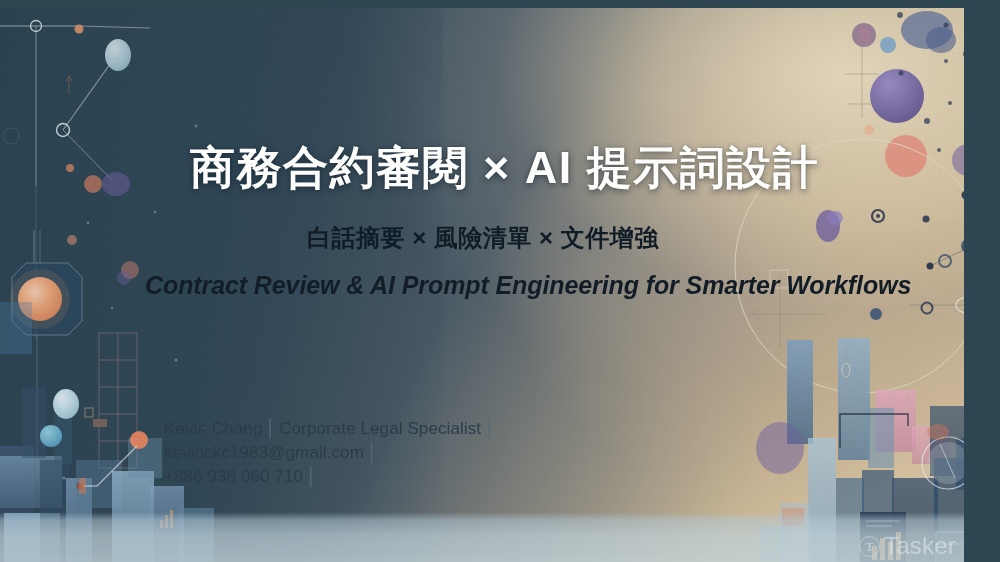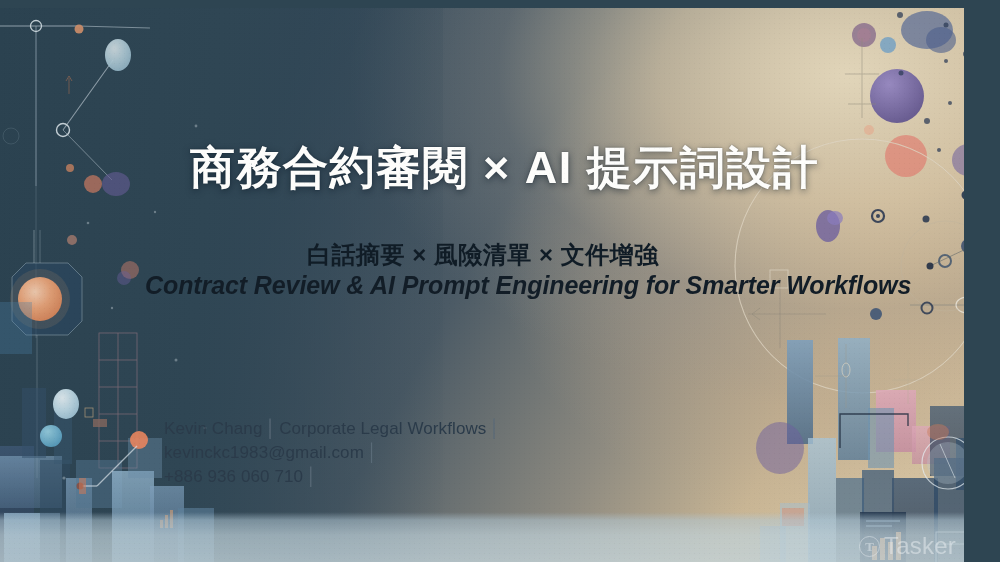--- a/index.html
+++ b/index.html
@@ -47,21 +47,21 @@
 
   
   .title {
     position:absolute; left:190px; top:130px;
     font-size:45px; font-weight:bold; color:#fdfdfb;
     letter-spacing:1.5px;
     text-shadow:0 2px 7px rgba(10,24,36,0.55), 0 0 2px rgba(10,24,36,0.35);
     white-space:nowrap;
   }
   .subtitle-cn {
-    position:absolute; left:307px; top:231px;
+    position:absolute; left:307px; top:214px;
     font-size:24px; font-weight:bold; color:#101c26;
     letter-spacing:0.5px; white-space:nowrap;
   }
   .subtitle-en {
     position:absolute; left:145px; top:263px;
     font-size:25px; font-weight:bold; color:#121d27;
     letter-spacing:-0.1px; white-space:nowrap;font-style:italic;
   }
   .contact {
     position:absolute; left:164px; top:409px;
@@ -336,21 +336,21 @@
   <div class="bottom-band"></div>
 
   <div class="title">商務合約審閱 × AI 提示詞設計</div>
 
   <div class="subtitle-cn">白話摘要 × 風險清單 × 文件增強</div>
 
   <div class="subtitle-en">Contract Review &amp; AI Prompt Engineering for Smarter Workflows</div>
 
   <div class="contact">
     <div>
-      <span>Kevin Chang</span><span class="sep">│</span><span>Corporate Legal Workflows</span><span class="sep">│</span>
+      <span>Kevin Chang</span><span class="sep">│</span><span>Corporate Legal Specialist</span><span class="sep">│</span>
     </div>
     <div>
       <span>kevinckc1983@gmail.com</span><span class="sep">│</span>
     </div>
     <div>
       <span>+886 936 060 710</span><span class="sep">│</span>
     </div>
   </div>
 
   <div class="grain"></div>

